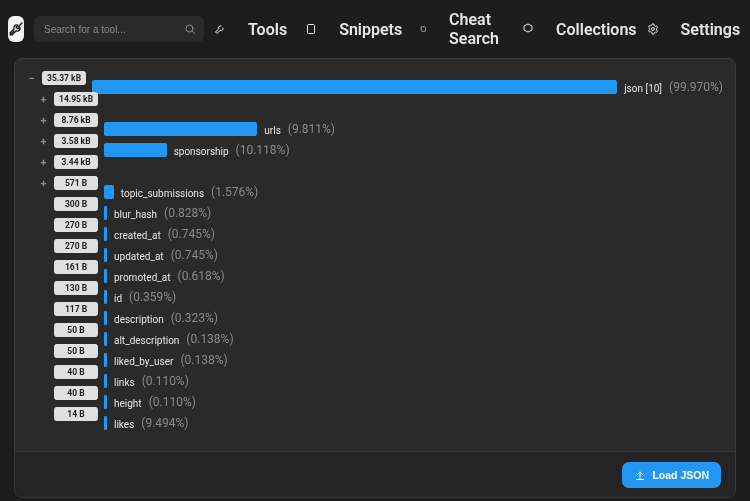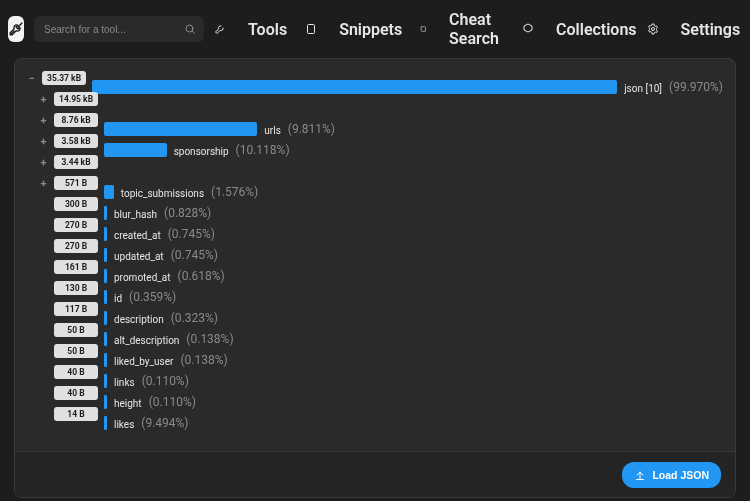--- a/index.html
+++ b/index.html
@@ -168,21 +168,21 @@
     padding: 0 14px;
     background: var(--panel-2);
   }
   .load-btn {
     display: flex; align-items: center; gap: 6px;
     background: var(--accent);
     color: #fff;
     font-size: 10.5px;
     font-weight: 600;
     padding: 7px 12px;
-    border-radius: 12px;
+    border-radius: 7px;
     cursor: pointer;
     border: none;
   }
   .load-btn svg { width: 12px; height: 12px; stroke: #fff; }
 </style>
 </head>
 <body>
 
 <div class="topbar">
   <div class="logo">

